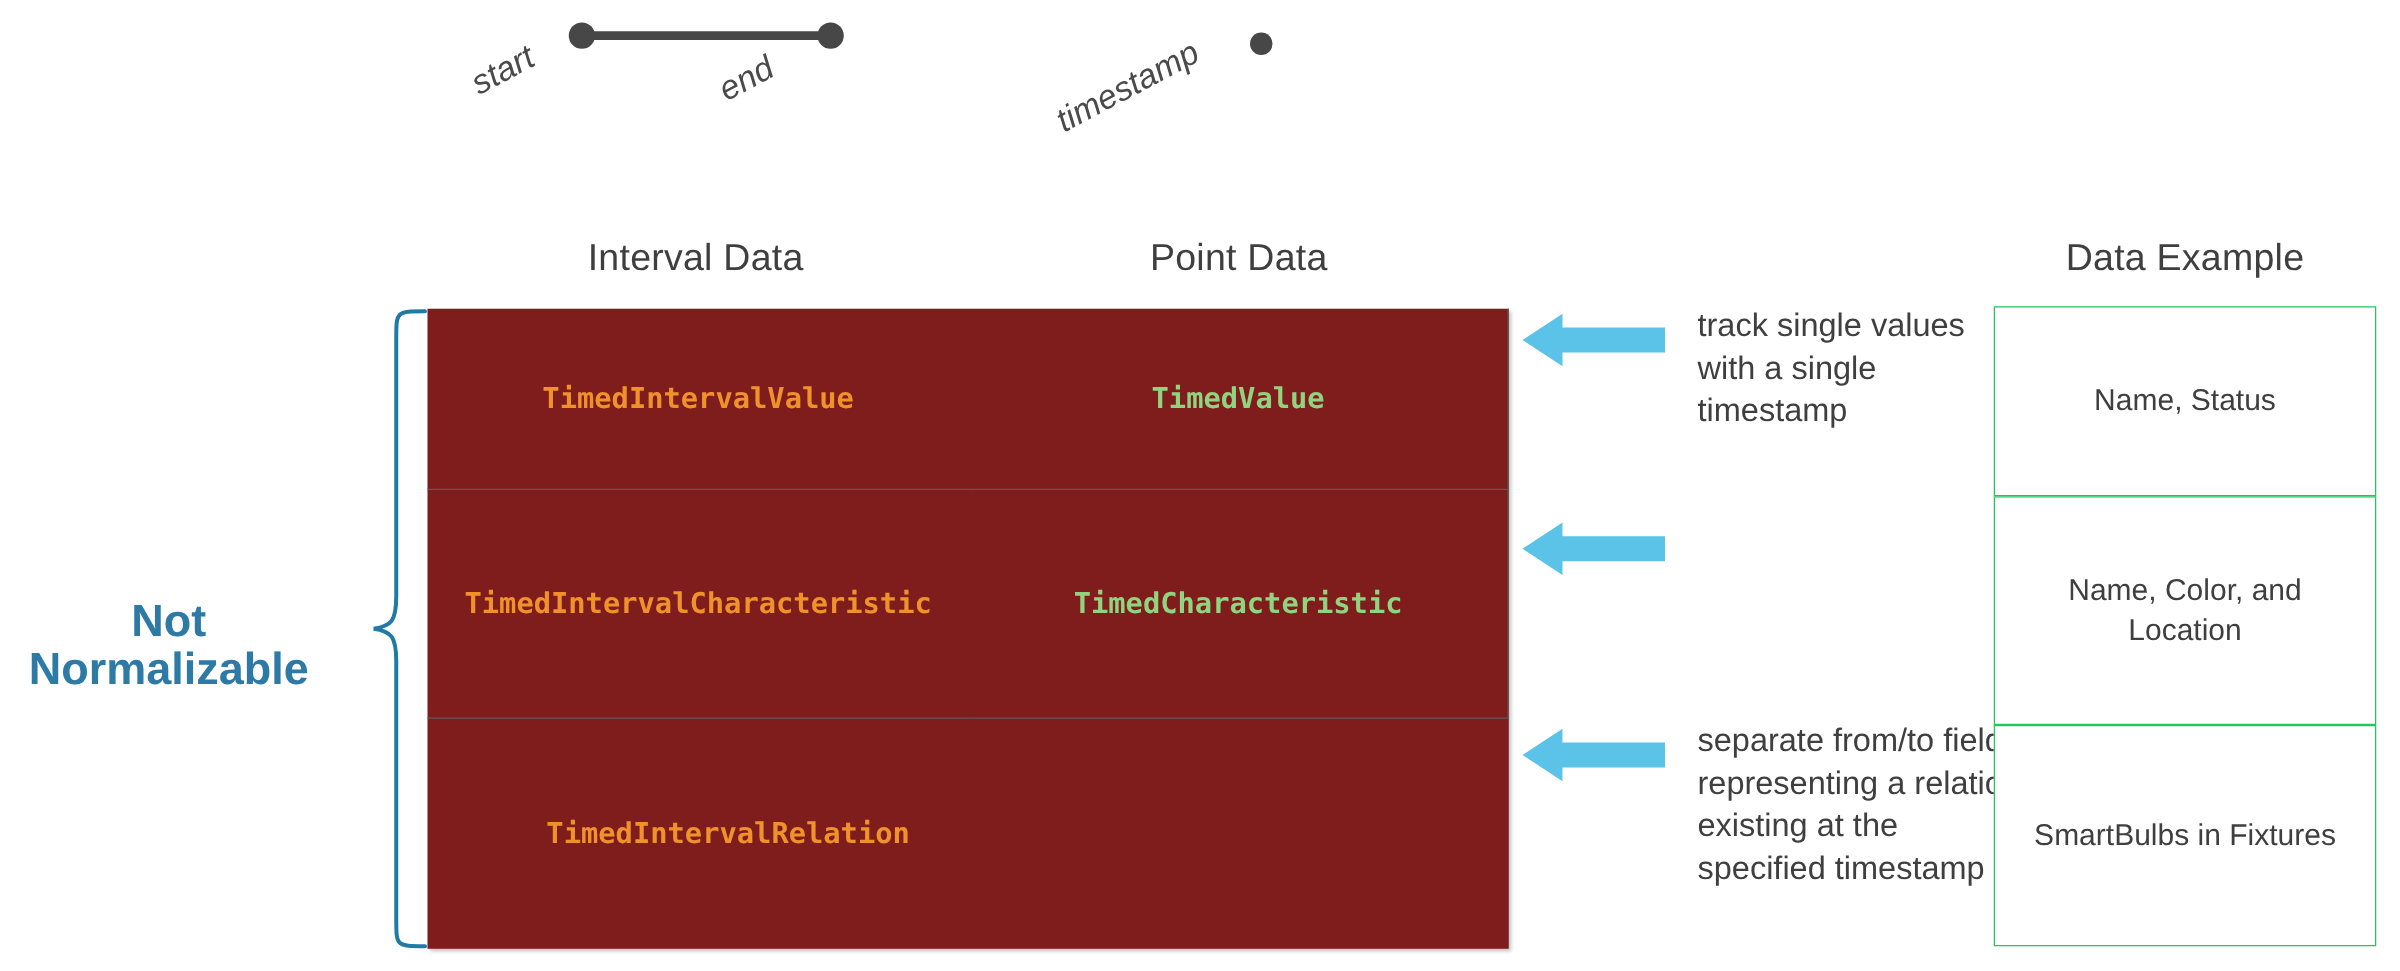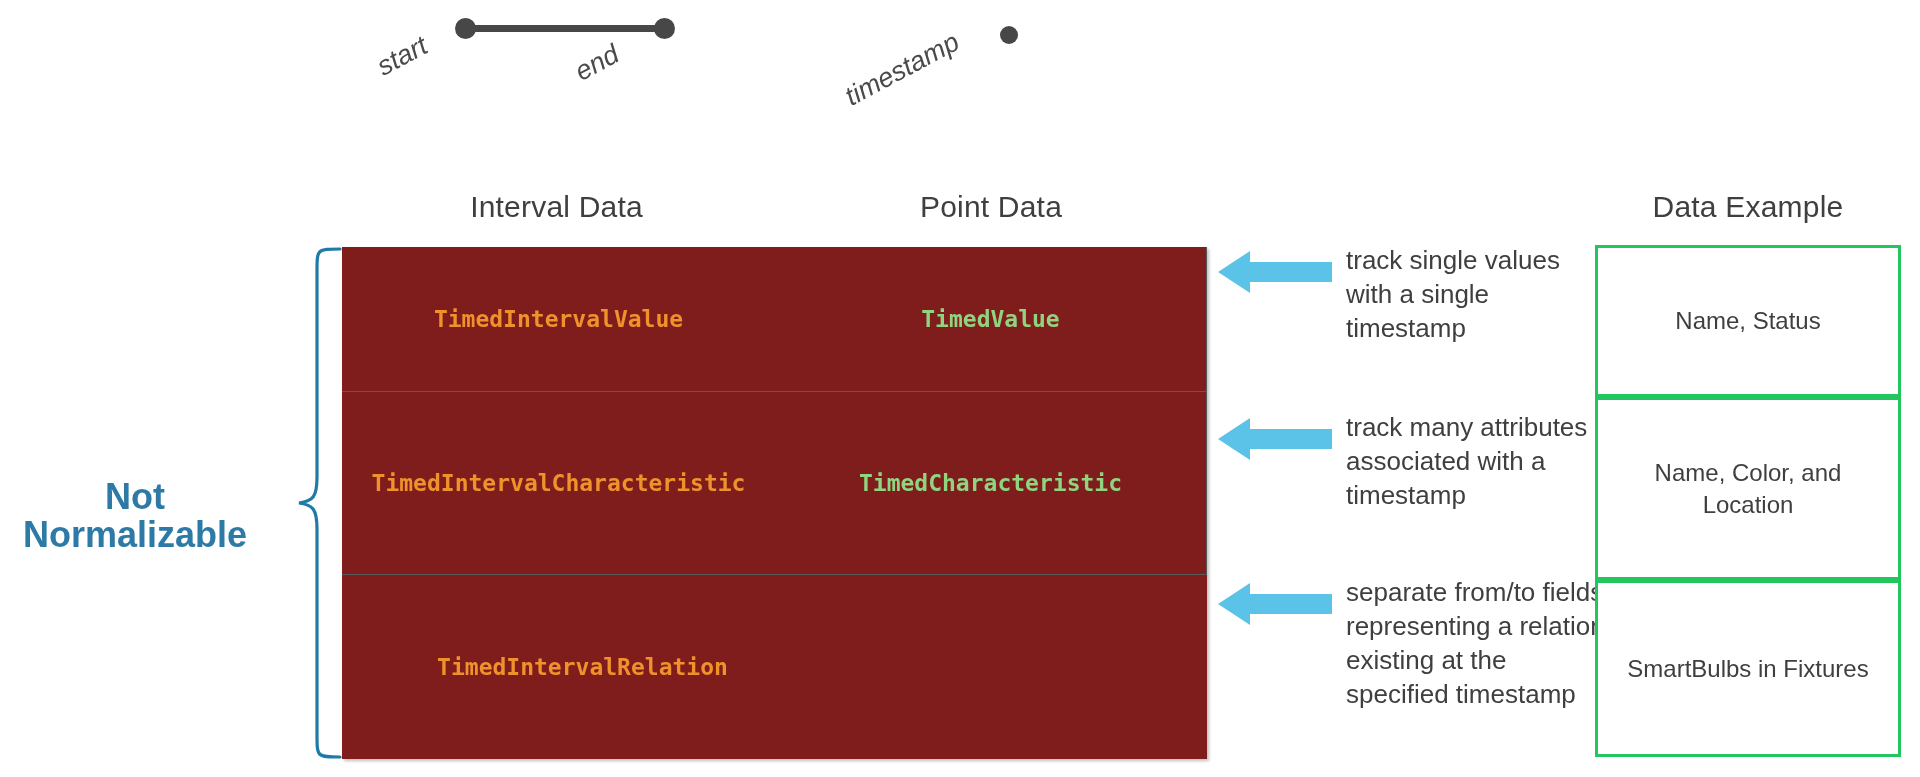--- a/index.html
+++ b/index.html
@@ -132,20 +132,21 @@
     color: #2e7aa6;
     line-height: 38px;
   }
 
   
   .annotation {
     position: absolute;
     left: 1218px;
     display: flex;
     align-items: flex-start;
+    gap: 12px;
   }
   .annotation .arrow {
     flex: 0 0 auto;
     margin-top: 6px;
   }
   .annotation .atext {
     font-size: 26px;
     line-height: 34px;
     color: #3f3f3f;
     margin-left: 14px;
@@ -161,21 +162,21 @@
     left: 1595px;
     top: 245px;
     width: 306px;
     height: 512px;
   }
   .example-box {
     position: absolute;
     left: 0;
     width: 306px;
     box-sizing: border-box;
-    border: 3px solid #22c55e;
+    border: 1px solid #22c55e;
     background: #ffffff;
     display: flex;
     align-items: center;
     justify-content: center;
     text-align: center;
     font-size: 24px;
     line-height: 32px;
     color: #3f3f3f;
     padding: 0 12px;
   }
@@ -247,21 +248,20 @@
   </span>
   <span class="atext">track single values with a single timestamp</span>
 </div>
 
 <div class="annotation" id="annotation-2">
   <span class="arrow">
     <svg width="114" height="46" viewBox="0 0 114 46">
       <path d="M 0 23 L 32 2 L 32 13 L 114 13 L 114 33 L 32 33 L 32 44 Z" fill="#5bc3e8"></path>
     </svg>
   </span>
-  <span class="atext">track many attributes associated with a timestamp</span>
 </div>
 
 <div class="annotation" id="annotation-3">
   <span class="arrow">
     <svg width="114" height="46" viewBox="0 0 114 46">
       <path d="M 0 23 L 32 2 L 32 13 L 114 13 L 114 33 L 32 33 L 32 44 Z" fill="#5bc3e8"></path>
     </svg>
   </span>
   <span class="atext">separate from/to fields representing a relation existing at the specified timestamp</span>
 </div>

